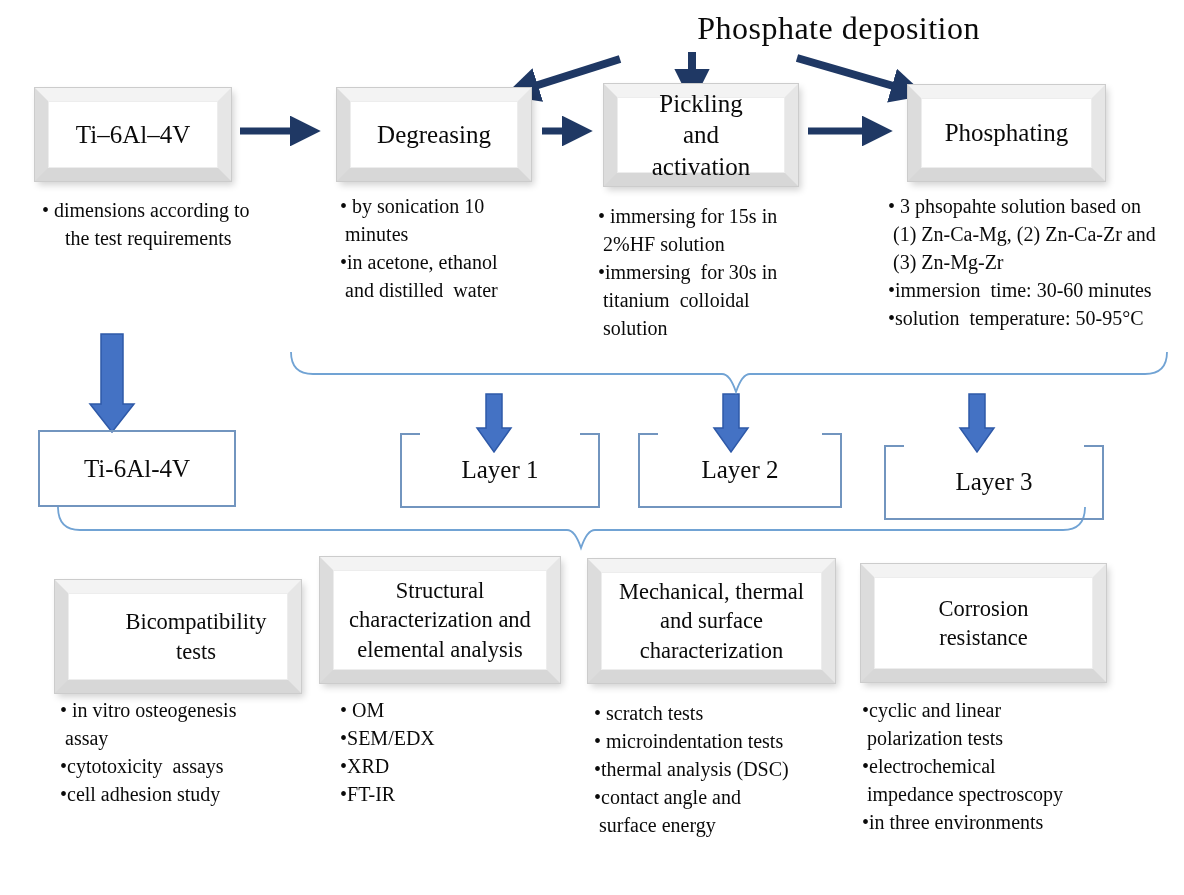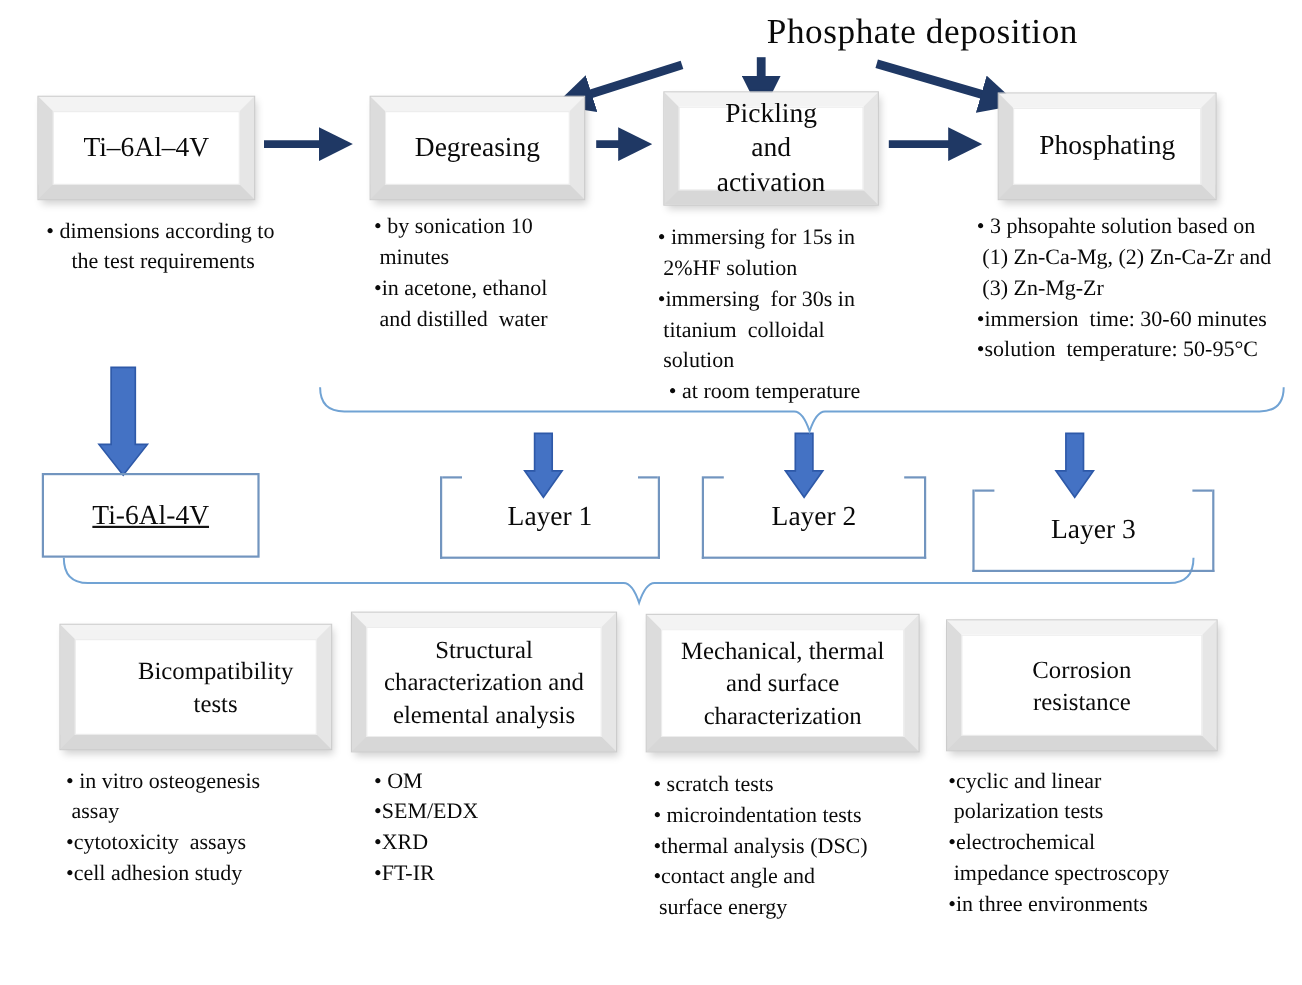--- a/index.html
+++ b/index.html
@@ -36,21 +36,21 @@
   .obox{
     position:absolute; display:flex; align-items:center; justify-content:center;
     border:2px solid var(--obox-border); border-top:none;
     box-sizing:border-box; background:transparent;
   }
   .obox::before,.obox::after{
     content:""; position:absolute; top:0; width:18px; height:2px;
     background:var(--obox-border);
   }
   .obox::before{left:0;} .obox::after{right:0;}
-  .obox.full{border-top:2px solid var(--obox-border);text-decoration:underline;}
+  .obox.full{border-top:2px solid var(--obox-border);}
   .obox.full::before,.obox.full::after{content:none;}
   .obox .lbl{font-size:25px; color:#0a0a0a;}
   .notes{position:absolute; font-size:20px; color:#0a0a0a;}
   .note-line{white-space:pre; line-height:28px;}
 </style>
 </head>
 <body>
 
 <div class="canvas">
 
@@ -102,21 +102,20 @@
       <div class="note-line"> minutes</div>
       <div class="note-line">•in acetone, ethanol</div>
       <div class="note-line"> and distilled  water</div>
     </div>
   <div class="notes" style="left:598px; top:202px;">
       <div class="note-line">• immersing for 15s in</div>
       <div class="note-line"> 2%HF solution</div>
       <div class="note-line">•immersing  for 30s in</div>
       <div class="note-line"> titanium  colloidal</div>
       <div class="note-line"> solution</div>
-      <div class="note-line">  • at room temperature</div>
     </div>
   <div class="notes" style="left:888px; top:192px;">
       <div class="note-line">• 3 phsopahte solution based on</div>
       <div class="note-line"> (1) Zn-Ca-Mg, (2) Zn-Ca-Zr and</div>
       <div class="note-line"> (3) Zn-Mg-Zr</div>
       <div class="note-line">•immersion  time: 30-60 minutes</div>
       <div class="note-line">•solution  temperature: 50-95°C</div>
     </div>
 
   <div class="obox full" style="left:38px;  top:430px; width:198px; height:77px;">
@@ -125,21 +124,21 @@
   <div class="obox" style="left:400px; top:433px; width:200px; height:75px;">
     <span class="lbl">Layer 1</span>
   </div>
   <div class="obox" style="left:638px; top:433px; width:204px; height:75px;">
     <span class="lbl">Layer 2</span>
   </div>
   <div class="obox" style="left:884px; top:445px; width:220px; height:75px;">
     <span class="lbl">Layer 3</span>
   </div>
 
-  <div class="bevel small" style="left:55px;  top:568px; width:246px; height:113px;padding-left:36px;">
+  <div class="bevel small" style="left:55px;  top:580px; width:246px; height:113px;padding-left:36px;">
     <span class="lbl" style="padding:0 26px;">Bicompatibility tests</span>
   </div>
   <div class="bevel small" style="left:320px; top:557px; width:240px; height:126px;">
     <span class="lbl">Structural characterization and elemental analysis</span>
   </div>
   <div class="bevel small" style="left:588px; top:559px; width:247px; height:124px;">
     <span class="lbl">Mechanical, thermal and surface characterization</span>
   </div>
   <div class="bevel small" style="left:861px; top:564px; width:245px; height:118px;">
     <span class="lbl" style="padding:0 30px;">Corrosion resistance</span>

